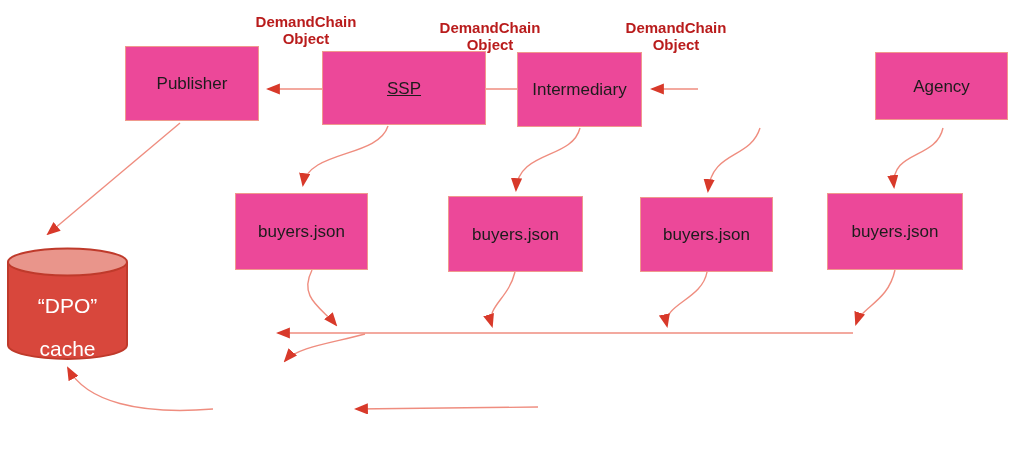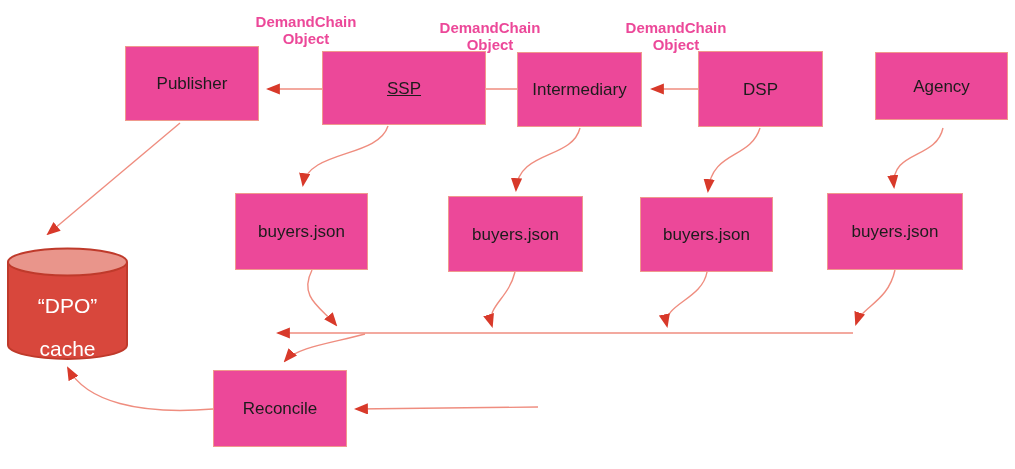--- a/index.html
+++ b/index.html
@@ -19,21 +19,21 @@
     font-size:17px;color:#1c1c1c;
     text-align:center;
     white-space:pre-line;
     line-height:21px;
     box-sizing:border-box;
   }
   .dc-label{
     position:absolute;
     width:140px;
     font-weight:bold;font-size:15px;line-height:17px;
-    color:#ec4899;text-align:center;white-space:pre-line;
+    color:#b91c1c;text-align:center;white-space:pre-line;
   }
   .cyl-label{
     position:absolute;
     left:8px;top:284px;width:119px;
     color:#ffffff;font-size:21px;line-height:43px;
     text-align:center;white-space:pre-line;
   }
 </style>
 </head>
 <body>
@@ -74,26 +74,24 @@
   <div class="dc-label" style="left:236px;top:13px;">DemandChain
 Object</div>
   <div class="dc-label" style="left:420px;top:19px;">DemandChain
 Object</div>
   <div class="dc-label" style="left:606px;top:19px;">DemandChain
 Object</div>
 
   <div class="box" style="left:125px;top:46px;width:134px;height:75px;">Publisher</div>
   <div class="box" style="left:322px;top:51px;width:164px;height:74px;text-decoration:underline;">SSP</div>
   <div class="box" style="left:517px;top:52px;width:125px;height:75px;">Intermediary</div>
-  <div class="box" style="left:698px;top:51px;width:125px;height:76px;">DSP</div>
   <div class="box" style="left:875px;top:52px;width:133px;height:68px;">Agency</div>
 
   <div class="box" style="left:235px;top:193px;width:133px;height:77px;">buyers.json</div>
   <div class="box" style="left:448px;top:196px;width:135px;height:76px;">buyers.json</div>
   <div class="box" style="left:640px;top:197px;width:133px;height:75px;">buyers.json</div>
   <div class="box" style="left:827px;top:193px;width:136px;height:77px;">buyers.json</div>
 
-  <div class="box" style="left:213px;top:370px;width:134px;height:77px;">Reconcile</div>
 
   <div class="cyl-label">“DPO”
 cache</div>
 
 </div>
 
 </body></html>

